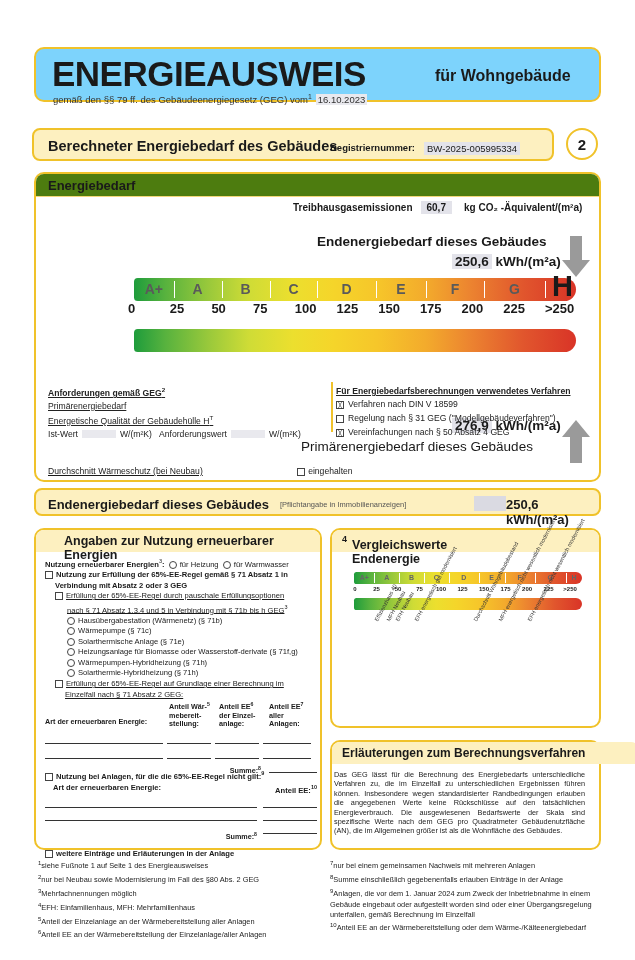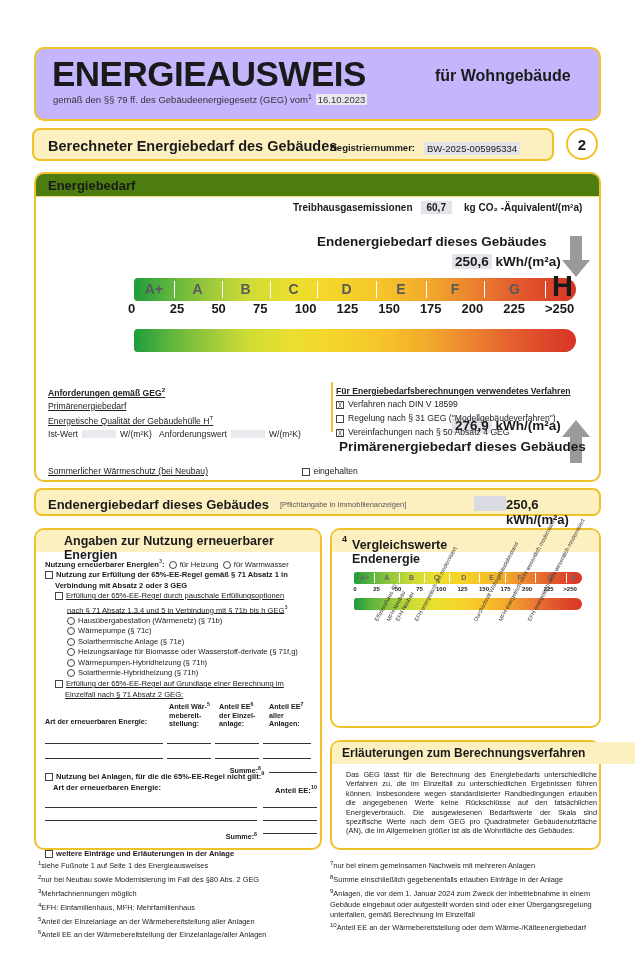--- a/index.html
+++ b/index.html
@@ -4,22 +4,22 @@
 <style>
   html,body{margin:0;padding:0;}
   body{
     width:635px;height:960px;background:#ffffff;
     font-family:"Liberation Sans", sans-serif;
     color:#1a1a1a;overflow:hidden;position:relative;
   }
   .page{position:relative;width:635px;height:960px;padding:0;box-sizing:border-box;}
 
   
-  .title-box{position:absolute;left:34px;top:47px;width:567px;height:74px;
-    border:2px solid #f0c22a;border-radius:10px;background:#c4b5fd;box-sizing:border-box;}
+  .title-box{position:absolute;left:34px;top:47px;width:567px;height:55px;
+    border:2px solid #f0c22a;border-radius:10px;background:#7dd3fc;box-sizing:border-box;}
   .title-main{position:absolute;left:16px;top:5px;font-size:35px;font-weight:bold;letter-spacing:-0.5px;
     font-family:"Liberation Sans", sans-serif;line-height:40px;}
   .title-sub{position:absolute;left:399px;top:18px;font-size:16px;font-weight:bold;}
   .title-law{position:absolute;left:17px;top:44px;font-size:9.5px;color:#333;}
   .title-law .date{background:#e9e9ee;padding:0 2px;margin-left:4px;font-weight:normal;}
 
   
   .band{position:absolute;left:32px;top:128px;width:522px;height:33px;
     background:#fdf0c0;border:2px solid #f0c22a;border-radius:8px;box-sizing:border-box;}
   .band-title{position:absolute;left:14px;top:8px;font-size:14.5px;font-weight:bold;}
@@ -39,21 +39,21 @@
   .ghg-row{position:absolute;left:257px;top:28px;font-size:10px;font-weight:bold;white-space:nowrap;}
   .ghg-val{background:#e3e3ea;padding:1px 6px;margin:0 8px;font-weight:bold;}
   .ghg-unit{font-weight:bold;margin-left:4px;}
 
   .ee-label{position:absolute;left:281px;top:60px;font-size:13.5px;font-weight:bold;white-space:nowrap;}
   .ee-val{position:absolute;left:416px;top:80px;font-size:13.5px;font-weight:bold;white-space:nowrap;}
   .ee-val .num{background:#e3e3ea;padding:0 3px;}
 
   .pe-val{position:absolute;left:416px;top:244px;font-size:13.5px;font-weight:bold;white-space:nowrap;}
   .pe-val .num{background:#e3e3ea;padding:0 3px;}
-  .pe-label{position:absolute;left:265px;top:265px;font-size:13.5px;font-weight:bold;white-space:nowrap;margin-left:38px;}
+  .pe-label{position:absolute;left:265px;top:265px;font-size:13.5px;font-weight:normal;white-space:nowrap;}
 
   
   .scale-top{position:absolute;left:98px;top:104px;width:442px;height:23px;
     border-radius:4px 12px 12px 4px;
     background:linear-gradient(to right,#1e9c3c 0%,#57b23e 7%,#9ac93b 17%,#cfdc36 26%,#ecdf2e 36%,#f5d52a 45%,#f6c62a 55%,#f3ab2c 66%,#ec8430 76%,#e1562d 88%,#d93427 100%);}
   .scale-bot{position:absolute;left:98px;top:155px;width:442px;height:23px;
     border-radius:4px 12px 12px 4px;
     background:linear-gradient(to right,#1e9c3c 0%,#57b23e 7%,#9ac93b 17%,#cfdc36 26%,#ecdf2e 36%,#f5d52a 45%,#f6c62a 55%,#f3ab2c 66%,#ec8430 76%,#e1562d 88%,#d93427 100%);}
   .grade{position:absolute;top:104px;height:23px;line-height:23px;font-size:14px;font-weight:bold;
     color:#5a5a5a;text-align:center;}
@@ -138,21 +138,21 @@
   .cmp-sep{position:absolute;top:43px;width:1px;height:10px;background:#fff;}
   .cmp-tick{position:absolute;top:56px;font-size:6px;font-weight:bold;text-align:center;}
   .cmp-lab{position:absolute;font-size:5.6px;color:#333;white-space:nowrap;
     transform:rotate(-62deg);transform-origin:left bottom;line-height:6.4px;}
 
   
   .exp-box{position:absolute;left:330px;top:740px;width:271px;height:110px;
     border:2px solid #f0c22a;border-radius:10px;background:#fff;box-sizing:border-box;}
   .exp-head{position:absolute;left:0;top:0;width:100%;height:22px;background:#fdf0c0;border-radius:8px 8px 0 0;padding-left:40px;}
   .exp-head span{position:absolute;left:10px;top:4px;font-size:12px;font-weight:bold;}
-  .exp-body{position:absolute;left:14px;top:28px;width:251px;font-size:7.3px;line-height:9.4px;
+  .exp-body{position:absolute;left:2px;top:28px;width:251px;font-size:7.3px;line-height:9.4px;
     text-align:justify;color:#222;}
 
   
   .fn-left{position:absolute;left:38px;top:858px;width:285px;font-size:7.4px;line-height:10.4px;color:#222;}
   .fn-right{position:absolute;left:330px;top:858px;width:275px;font-size:7.4px;line-height:10.4px;color:#222;}
   .fn sup{font-size:6px;}
   .fn-item{display:block;}
   sup{font-size:0.72em;vertical-align:super;}
 </style>
 </head>
@@ -246,21 +246,21 @@
       <span class="req-head"><span>Anforderungen gemäß GEG</span><sup>2</sup></span>
       <span class="req-sub">Primärenergiebedarf</span>
       <span class="req-sub"><span>Energetische Qualität der Gebäudehülle H</span><sup>T</sup></span>
       <span class="req-line">
         <span>Ist-Wert</span><span class="blank"></span><span>W/(m²K)</span>
         &nbsp;&nbsp;<span>Anforderungswert</span><span class="blank"></span><span>W/(m²K)</span>
       </span>
     </div>
 
     <div class="smw">
-      <span class="u">Sommerlicher Wärmeschutz (bei Neubau)</span>
+      <span class="u">Durchschnitt Wärmeschutz (bei Neubau)</span>
       <span class="box"><span class="cbox"></span><span>eingehalten</span></span>
     </div>
 
     <div class="req-right">
       <span class="req-head">Für Energiebedarfsberechnungen verwendetes Verfahren</span>
       <div id="methods-host">
           <div class="chk-line"><span style="display: inline-block; width: 6px; height: 6px; border: 1px solid rgb(68, 68, 68); margin-right: 4px; vertical-align: middle; position: relative; font-size: 6px; line-height: 6px; text-align: center;">╳</span><span>Verfahren nach DIN V 18599</span></div>
           <div class="chk-line"><span style="display: inline-block; width: 6px; height: 6px; border: 1px solid rgb(68, 68, 68); margin-right: 4px; vertical-align: middle; position: relative; font-size: 6px; line-height: 6px; text-align: center;"></span><span>Regelung nach § 31 GEG ("Modellgebäudeverfahren")</span></div>
           <div class="chk-line"><span style="display: inline-block; width: 6px; height: 6px; border: 1px solid rgb(68, 68, 68); margin-right: 4px; vertical-align: middle; position: relative; font-size: 6px; line-height: 6px; text-align: center;">╳</span><span>Vereinfachungen nach § 50 Absatz 4 GEG</span></div>
         </div>

